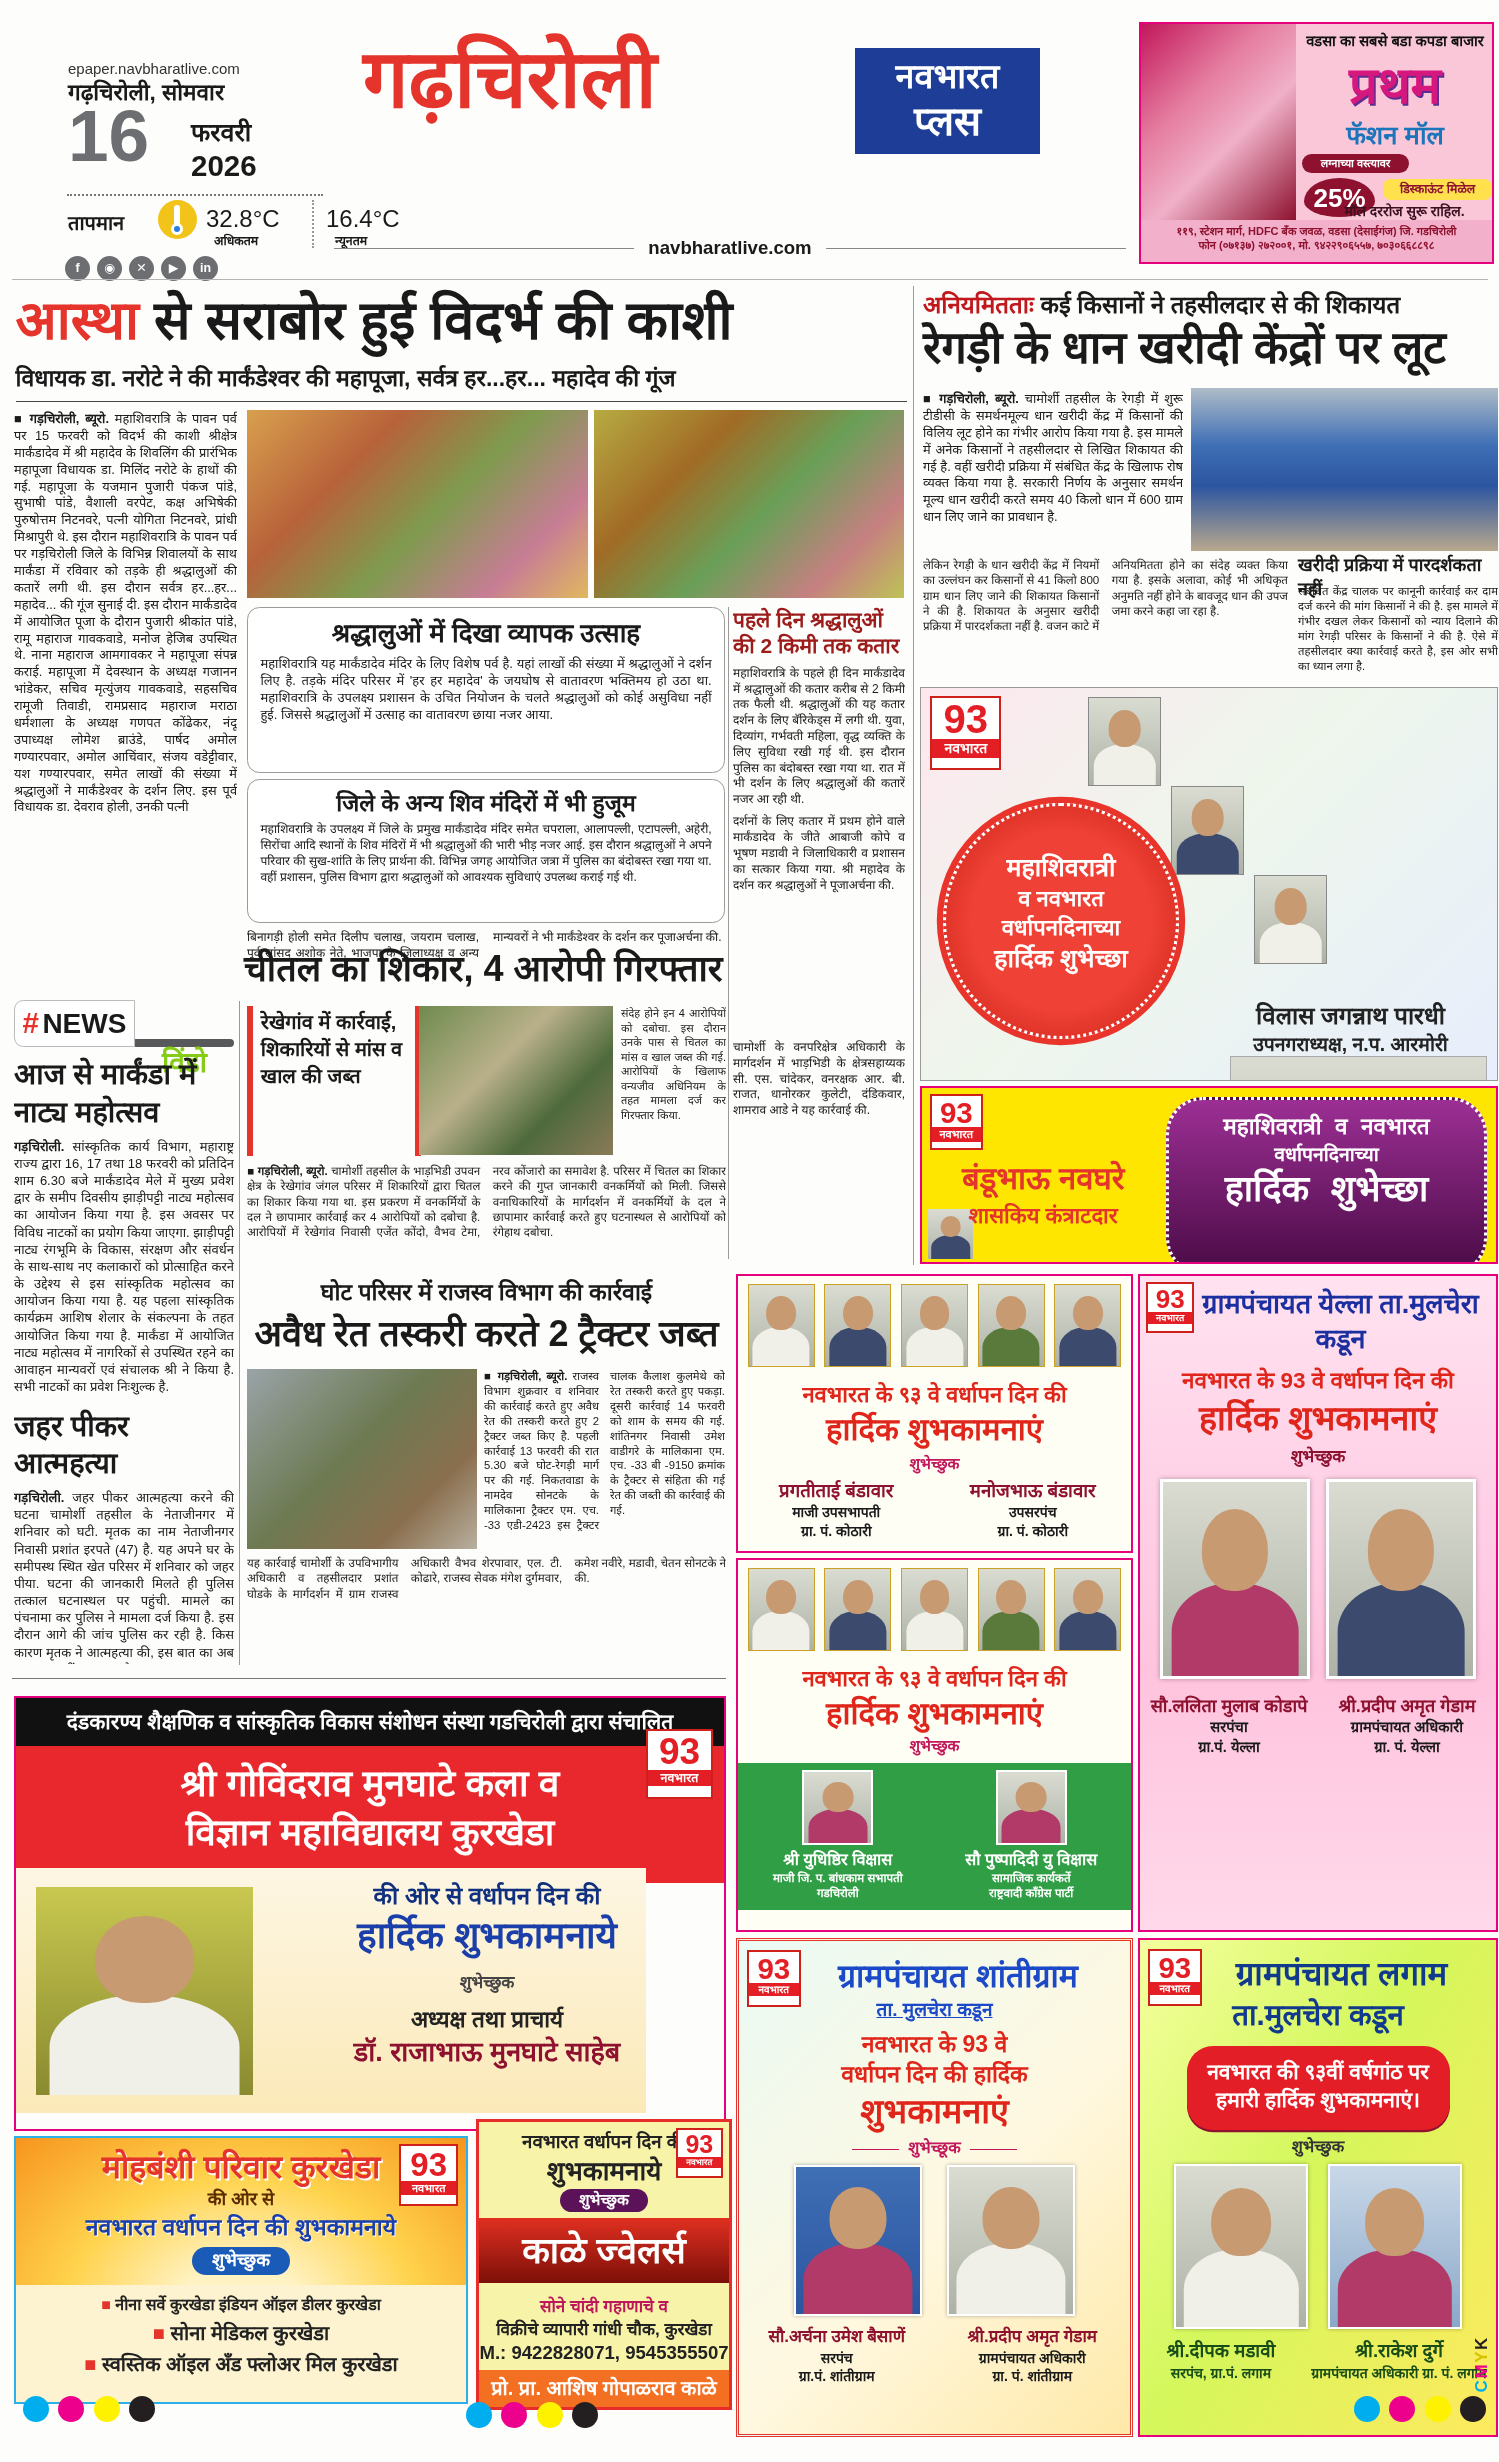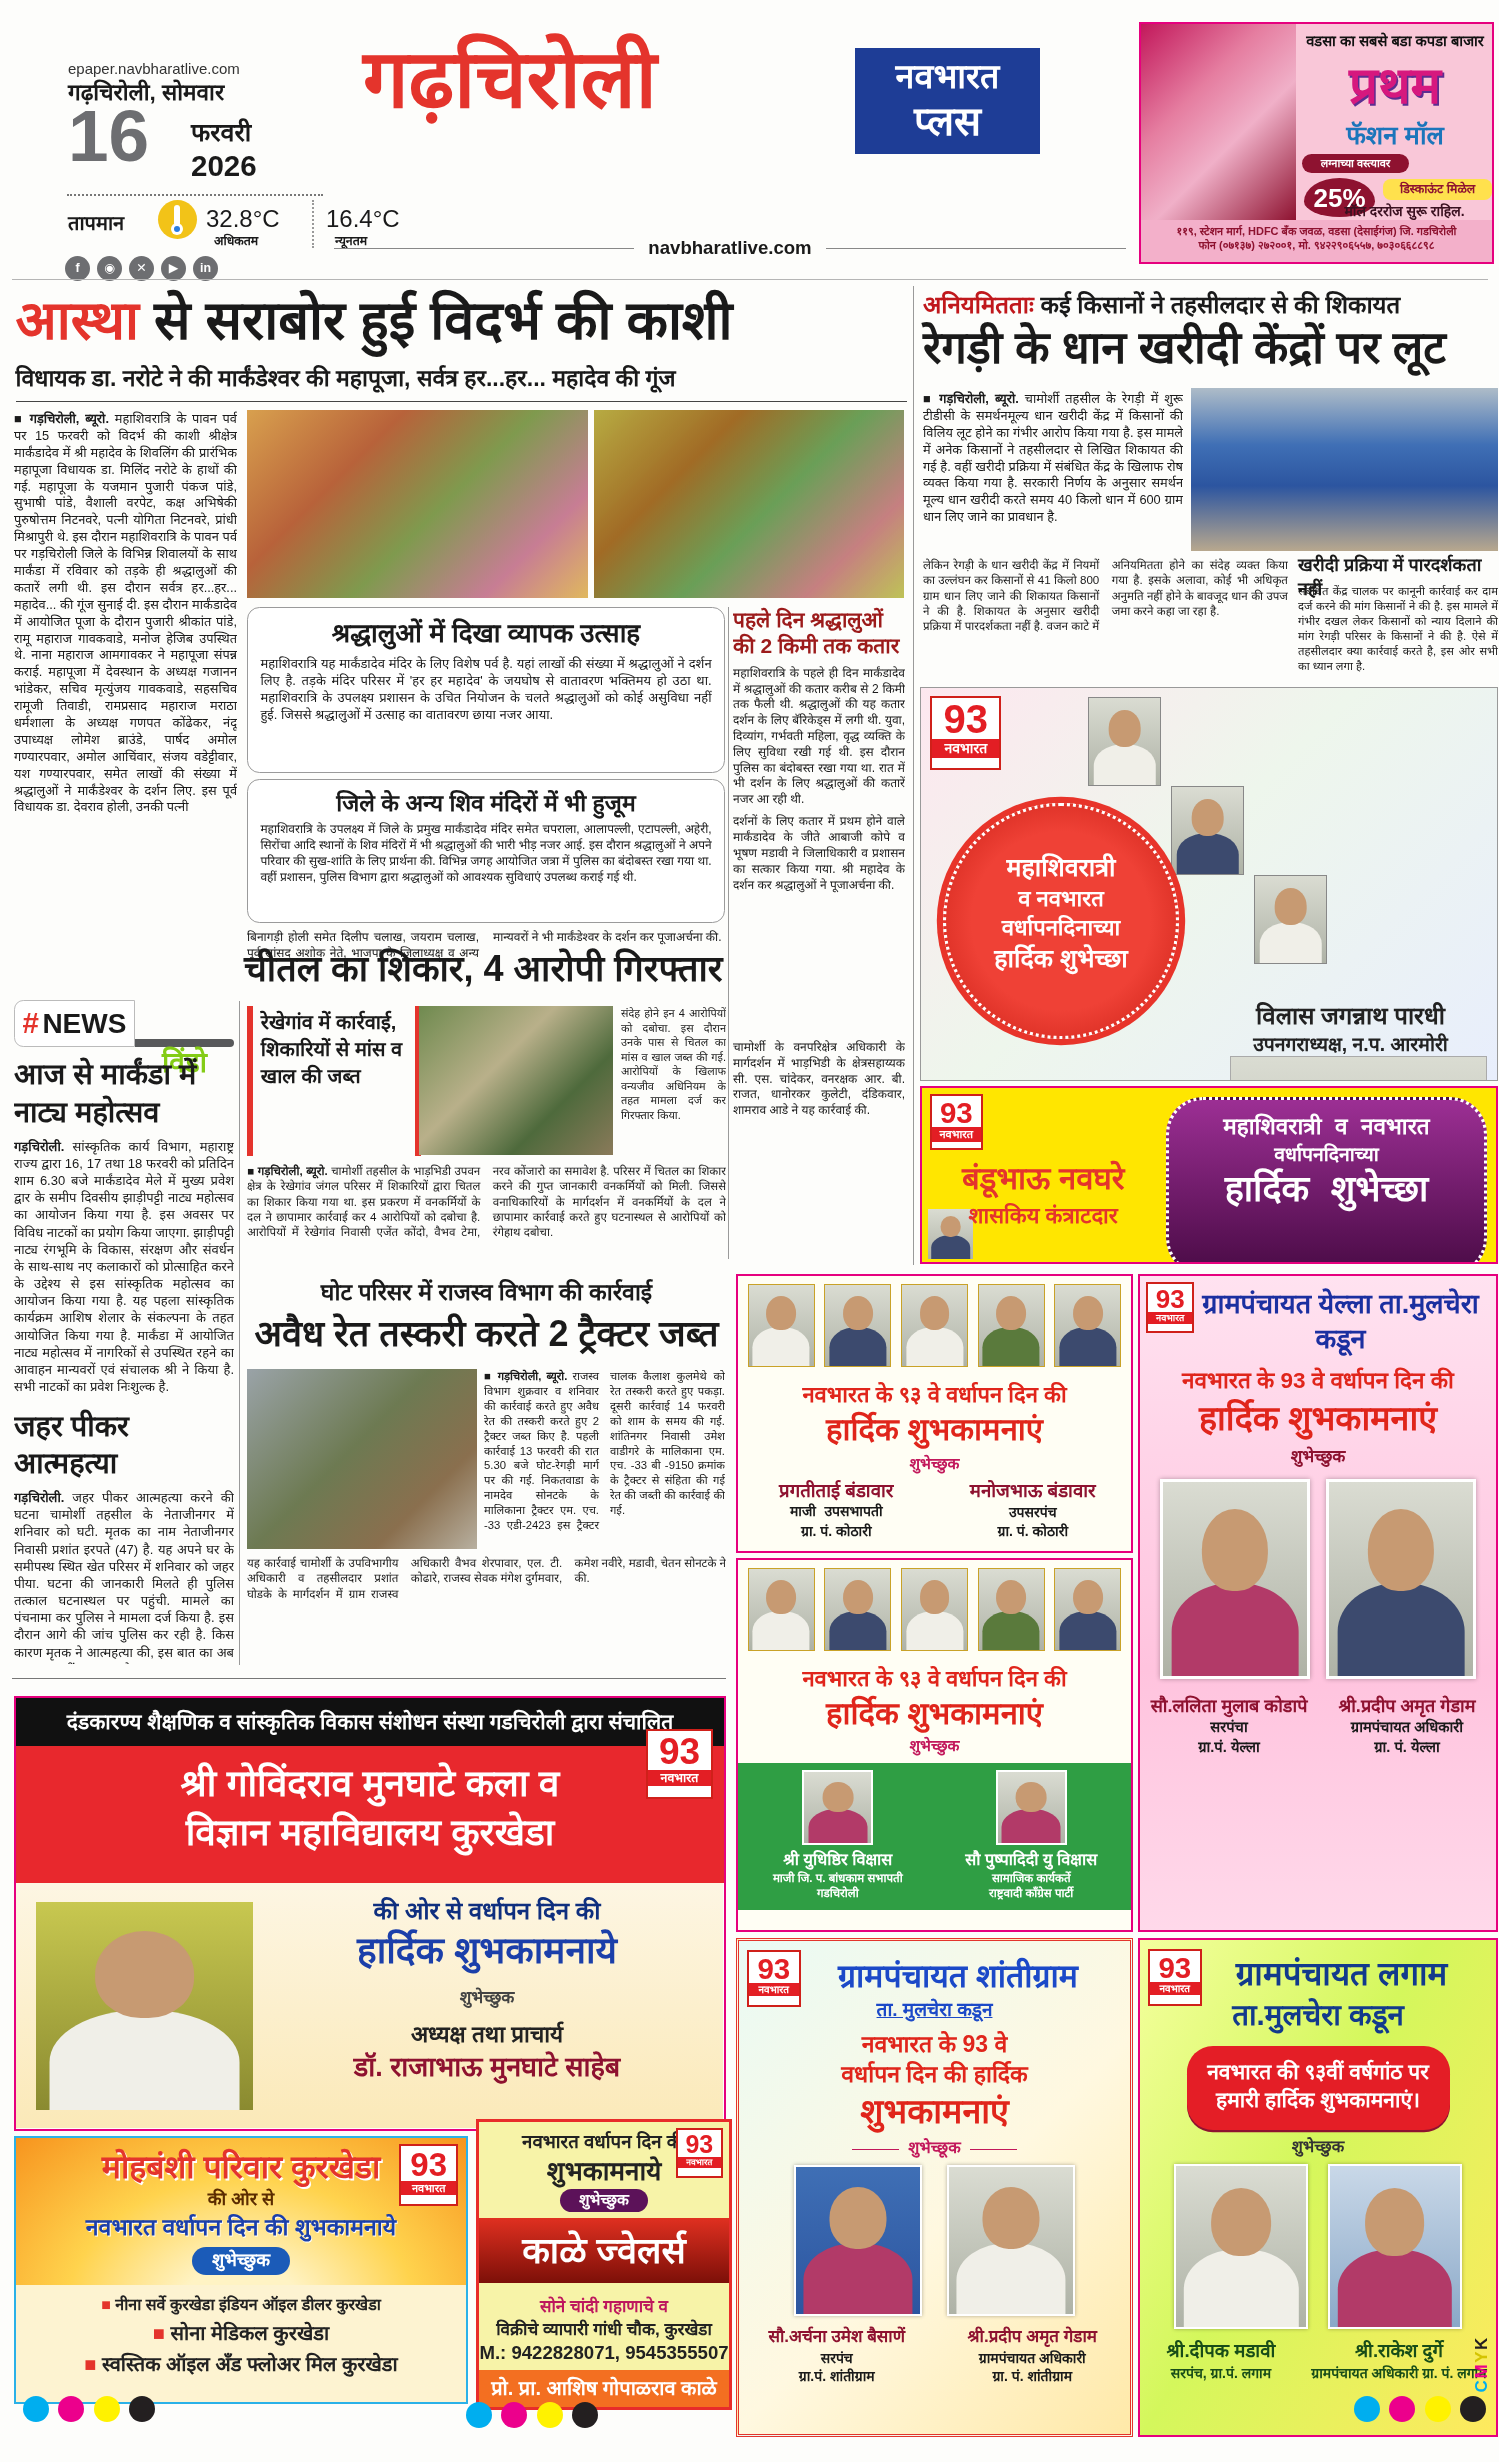--- a/index.html
+++ b/index.html
@@ -201,21 +201,21 @@
     <div class="face" style="display:inline-block;width:65px;height:81px;border:1.6px solid #c9a227;margin:0 3.1px;"></div>
     <div class="face green" style="display:inline-block;width:65px;height:81px;border:1.6px solid #c9a227;margin:0 3.1px;"></div>
     <div class="face dark" style="display:inline-block;width:65px;height:81px;border:1.6px solid #c9a227;margin:0 3.1px;"></div>
   </div>
   <div class="c x" style="font-size:22px;color:#e0251b;margin-top:9.3px;">नवभारत के ९३ वे वर्धापन दिन की</div>
   <div class="c x" style="font-size:31px;color:#e0251b;">हार्दिक शुभकामनाएं</div>
   <div class="c b" style="font-size:15.5px;color:#c2185b;margin-top:3.1px;">शुभेच्छुक</div>
   <div style="display:flex;margin-top:4.7px;">
     <div class="namecol" style="flex:1;">
       <div class="x" style="font-size:18.6px;color:#8e1230;">प्रगतीताई बंडावार</div>
-      <div class="b" style="font-size:14px;font-family:Liberation Mono, monospace;">माजी उपसभापती</div>
+      <div class="b" style="font-size:14px;">माजी उपसभापती</div>
       <div class="b" style="font-size:14px;">ग्रा. पं. कोठारी</div>
     </div>
     <div class="namecol" style="flex:1;">
       <div class="x" style="font-size:18.6px;color:#8e1230;">मनोजभाऊ बंडावार</div>
       <div class="b" style="font-size:14px;">उपसरपंच</div>
       <div class="b" style="font-size:14px;">ग्रा. पं. कोठारी</div>
     </div>
   </div>
 </div>
 
@@ -333,21 +333,21 @@
 <div class="abs hide" style="left:14px;top:1696px;width:712px;height:435px;border:2.3px solid #e6007e;box-sizing:border-box;">
   <div class="c x" style="background:#111;color:#fff;font-size:21px;line-height:48px;height:48px;">दंडकारण्य शैक्षणिक व सांस्कृतिक विकास संशोधन संस्था गडचिरोली द्वारा संचालित</div>
   <div class="c" style="background:#e8282d;color:#fff;height:137px;">
     <div class="x" style="font-size:37px;padding-top:14px;">श्री गोविंदराव मुनघाटे कला व</div>
     <div class="x" style="font-size:37px;">विज्ञान महाविद्यालय कुरखेडा</div>
   </div>
   <div class="abs logo93" style="right:11px;top:31px;width:67px;height:70px;">
     <span class="n93" style="font-size:37px;">93</span>
     <span class="nb" style="font-size:12.4px;">नवभारत</span>
   </div>
-  <div class="abs" style="left:0;top:185px;width:707px;height:245px;background:linear-gradient(#fdf6e3,#fbe9b8);">
+  <div class="abs" style="left:0;top:170px;width:630px;height:245px;background:linear-gradient(#fdf6e3,#fbe9b8);">
     <div class="abs face" style="left:20px;top:18.6px;width:217px;height:208px;background:linear-gradient(#c8c850,#8a8a30);"></div>
     <div class="abs c" style="left:248px;top:12.4px;width:446px;">
       <div class="x" style="font-size:24px;color:#0f2f7f;">की ओर से वर्धापन दिन की</div>
       <div class="x" style="font-size:37px;color:#1b3faa;">हार्दिक शुभकामनाये</div>
       <div class="b" style="font-size:17px;color:#444;margin-top:11px;">शुभेच्छुक</div>
       <div class="x" style="font-size:22.5px;color:#222;margin-top:11px;">अध्यक्ष तथा प्राचार्य</div>
       <div class="x" style="font-size:27px;color:#8e1230;">डॉ. राजाभाऊ मुनघाटे साहेब</div>
     </div>
   </div>
 </div>

